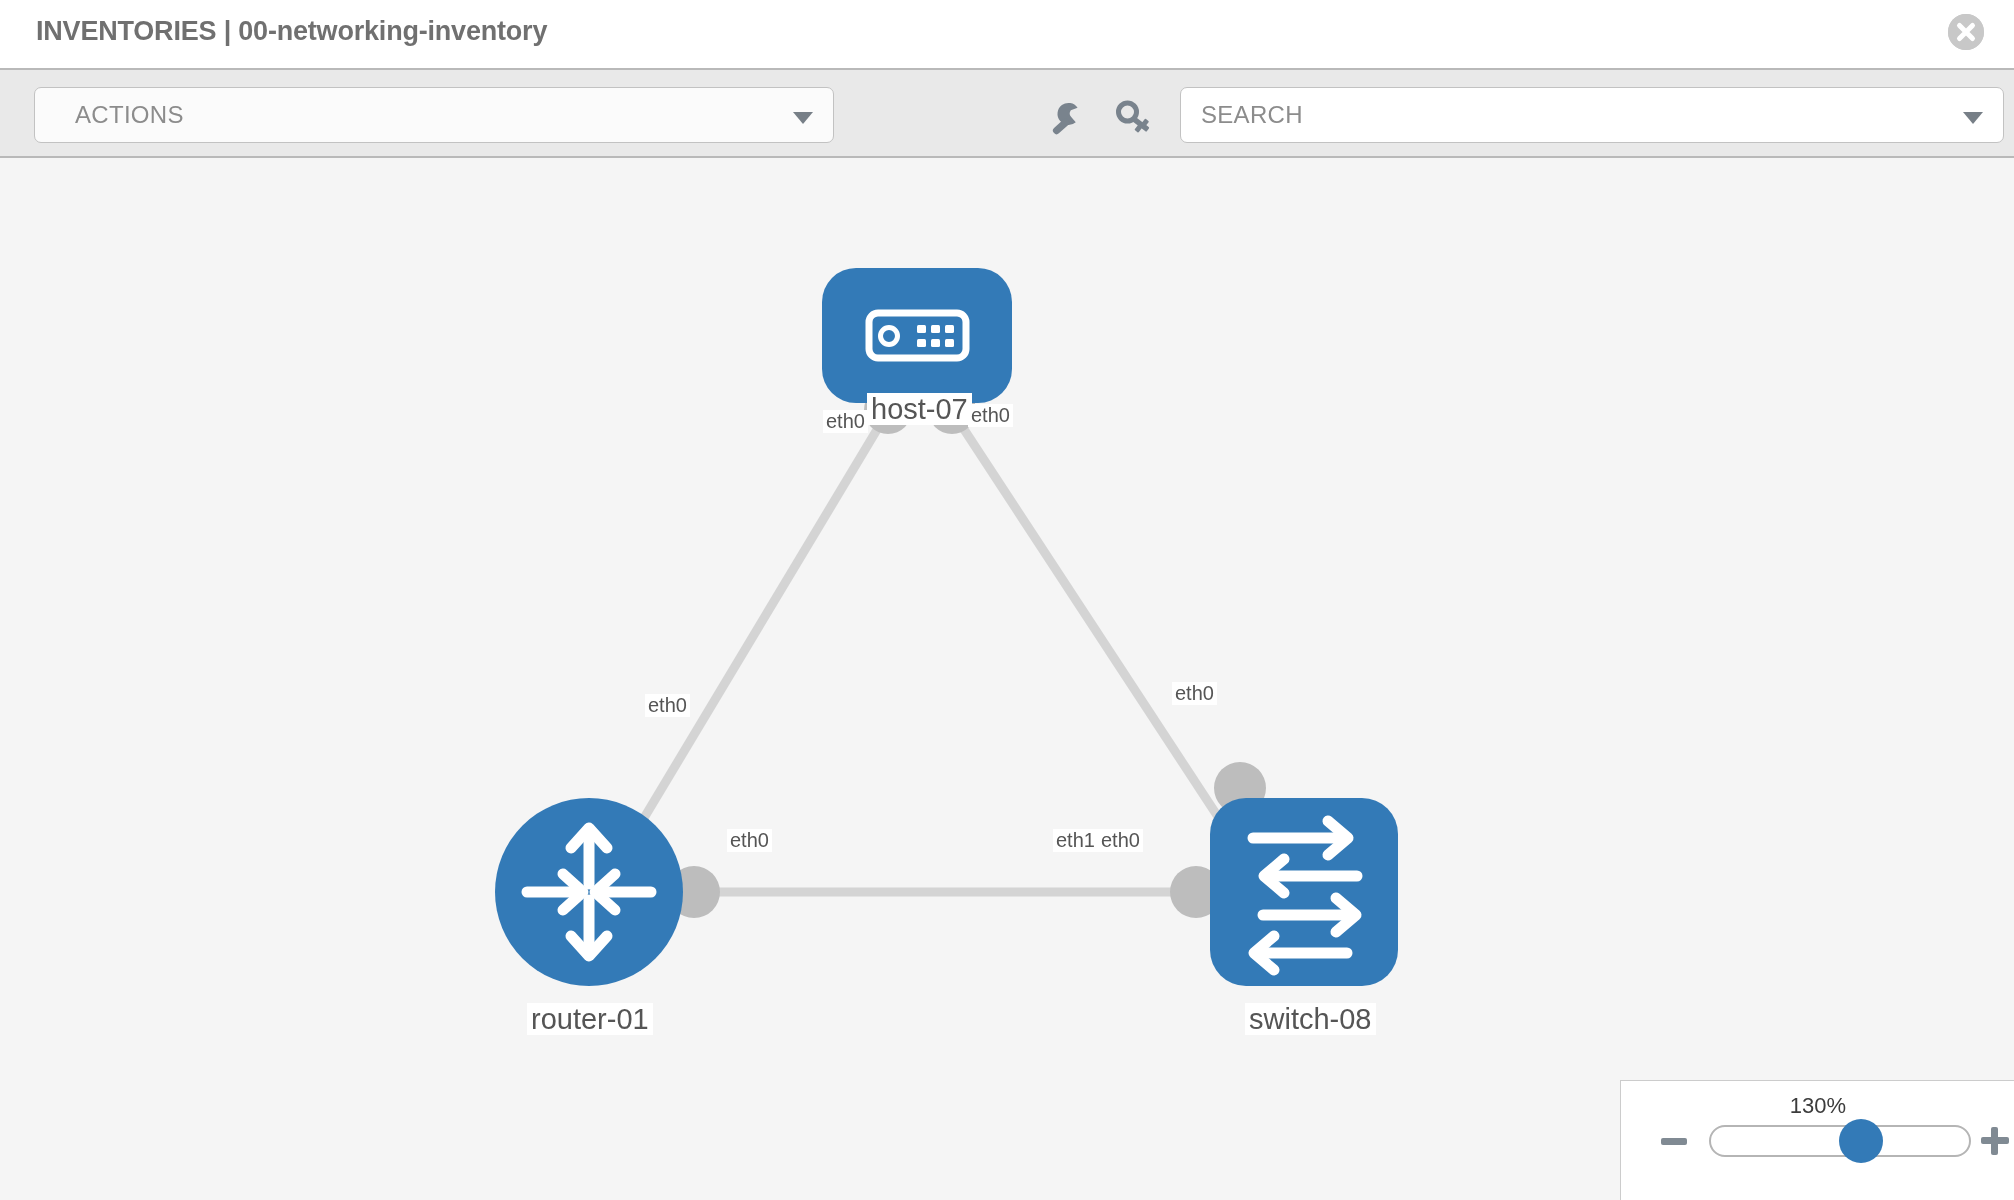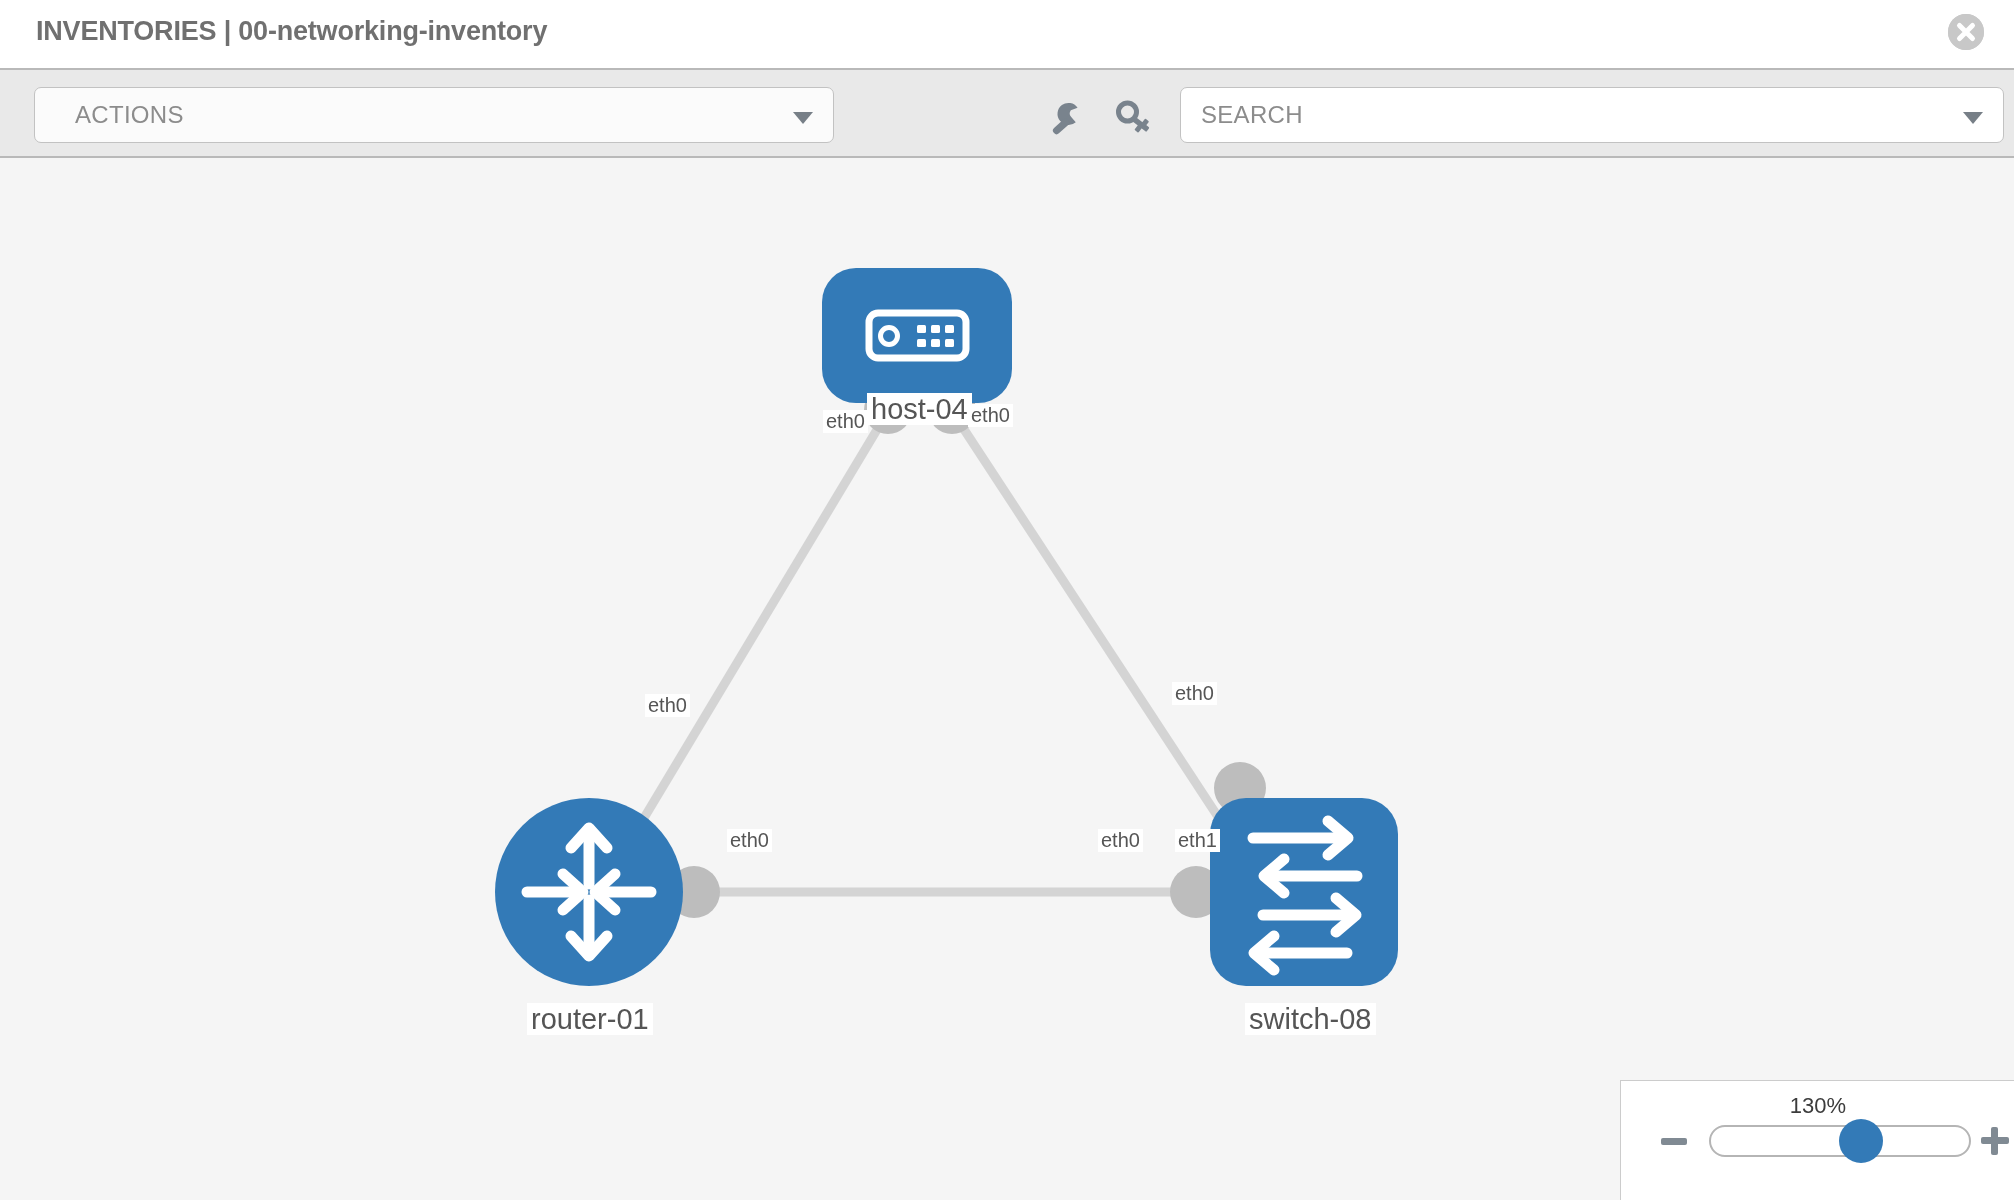--- a/index.html
+++ b/index.html
@@ -298,39 +298,39 @@
           <line x1="1357" y1="718" x2="1267" y2="718"></line>
           <polyline points="1284,701 1264,718 1284,735" stroke-linejoin="round"></polyline>
           <line x1="1263" y1="757" x2="1353" y2="757"></line>
           <polyline points="1336,740 1356,757 1336,774" stroke-linejoin="round"></polyline>
           <line x1="1347" y1="795" x2="1257" y2="795"></line>
           <polyline points="1274,778 1254,795 1274,812" stroke-linejoin="round"></polyline>
         </g>
       </g>
     </svg>
 
-    <div class="node-label node-name" style="left:867px; top:235px;">host-04</div>
+    <div class="node-label node-name" style="left:867px; top:235px;">host-07</div>
 
     <div class="node-label node-name" style="left:527px; top:845px;">router-01</div>
 
     <div class="node-label node-name" style="left:1245px; top:845px;">switch-08</div>
 
     <div class="node-label iface-label" style="left:823px; top:252px;">eth0</div>
 
     <div class="node-label iface-label" style="left:968px; top:246px;">eth0</div>
 
     <div class="node-label iface-label" style="left:645px; top:536px;">eth0</div>
 
     <div class="node-label iface-label" style="left:1172px; top:524px;">eth0</div>
 
     <div class="node-label iface-label" style="left:727px; top:671px;">eth0</div>
 
     <div class="node-label iface-label" style="left:1098px; top:671px;">eth0</div>
 
-    <div class="node-label iface-label" style="left:1175px; top:671px;">eth1</div>
+    <div class="node-label iface-label" style="left:1053px; top:671px;">eth1</div>
 
   </div>
 
   <div class="zoom-panel">
     <div class="zoom-value">130%</div>
     <div class="zoom-minus"></div>
     <div class="zoom-track"></div>
     <div class="zoom-thumb" style="left: 217.96px;"></div>
     <div class="zoom-plus"></div>
   </div>

